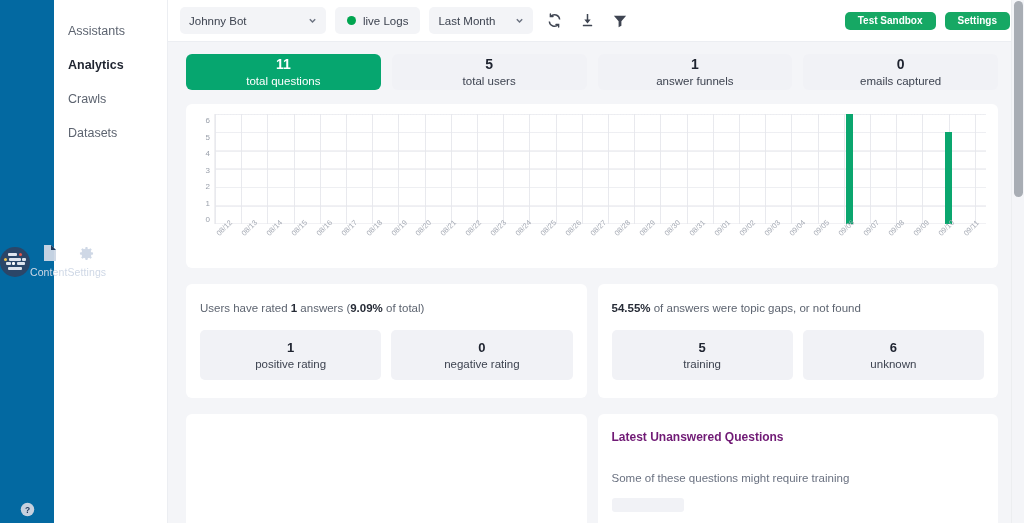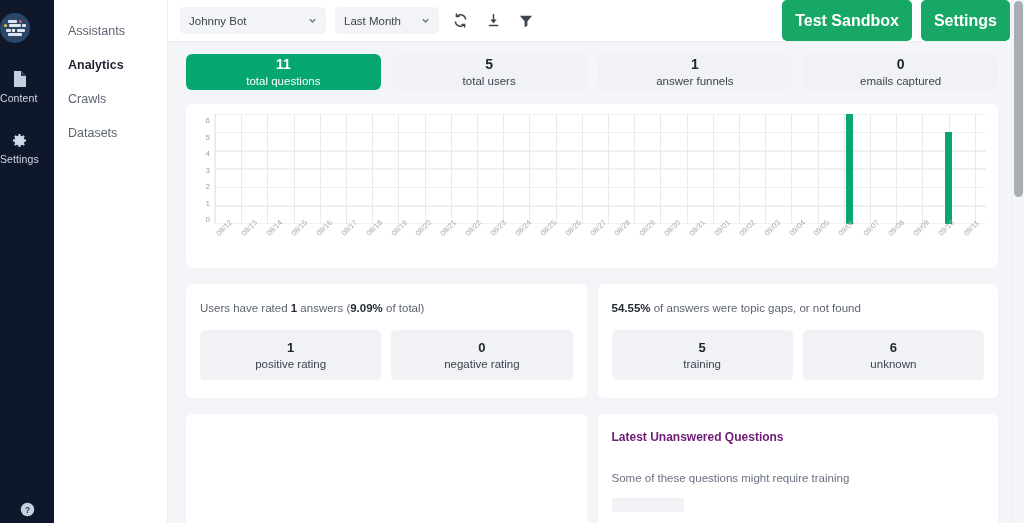--- a/index.html
+++ b/index.html
@@ -6,22 +6,22 @@
   html, body {
     width: 1024px; height: 523px;
     overflow: hidden;
     font-family: "Liberation Sans", sans-serif;
     background: #f4f5f8;
   }
   .app { display: flex; width: 1024px; height: 523px; position: relative; }
 
   
   .rail {
-    width: 54px; background: #0f172a; flex: 0 0 54px;
-    display: flex; flex-direction: column; align-items: flex-start;
+    width: 54px; background: #0369a1; flex: 0 0 54px;
+    display: flex; align-items: center;
     position: relative;
   }
   .rail-logo {
     height: 56px; display: flex; align-items: center; justify-content: center;
   }
   .logo-mark {
     width: 30px; height: 30px; border-radius: 50%;
     background: #2a4karma;
     background: #2b4straw;
     background: #2c4straw;
@@ -80,21 +80,21 @@
   }
   .status-dot { width: 9px; height: 9px; border-radius: 50%; background: #00a550; display:inline-block; }
   .chev { width: 9px; height: 9px; color: #6b7280; }
   .tb-icon {
     width: 24px; height: 24px; display: flex; align-items: center;
     justify-content: center; color: #3f4552; cursor: pointer;
   }
   .tb-spacer { flex: 1 1 auto; }
   .btn-green {
     background: #16a864; color: #fff; border: none; border-radius: 5px;
-    height: 41px; padding: 0 13px; font-size: 16px; font-weight: bold;
+    height: 18px; padding: 0 13px; font-size: 10px; font-weight: bold;
     cursor: pointer; font-family: "Liberation Sans", sans-serif;
   }
 
   
   .content {
     flex: 1 1 auto; overflow: hidden; padding: 12px 26px 0 18px;
     position: relative;
   }
 
   .kpi-row { display: flex; gap: 11px; margin-bottom: 14px; }
@@ -252,20 +252,24 @@
   <div class="main">
 
     <div class="toolbar">
       <div class="select-pill bot">
         <span>Johnny Bot</span>
         <svg class="chev" viewBox="0 0 10 10" fill="none" stroke="currentColor" stroke-width="1.6">
             <path d="M2 3.6 5 6.6 8 3.6"></path>
           </svg>
       </div>
 
+      <div class="pill-static">
+        <span class="status-dot"></span>
+        <span>live Logs</span>
+      </div>
 
       <div class="select-pill range">
         <span>Last Month</span>
         <svg class="chev" viewBox="0 0 10 10" fill="none" stroke="currentColor" stroke-width="1.6">
             <path d="M2 3.6 5 6.6 8 3.6"></path>
           </svg>
       </div>
 
       <div class="tb-icon">
         <svg width="15" height="15" viewBox="0 0 16 16" fill="none" stroke="currentColor" stroke-width="1.5">

